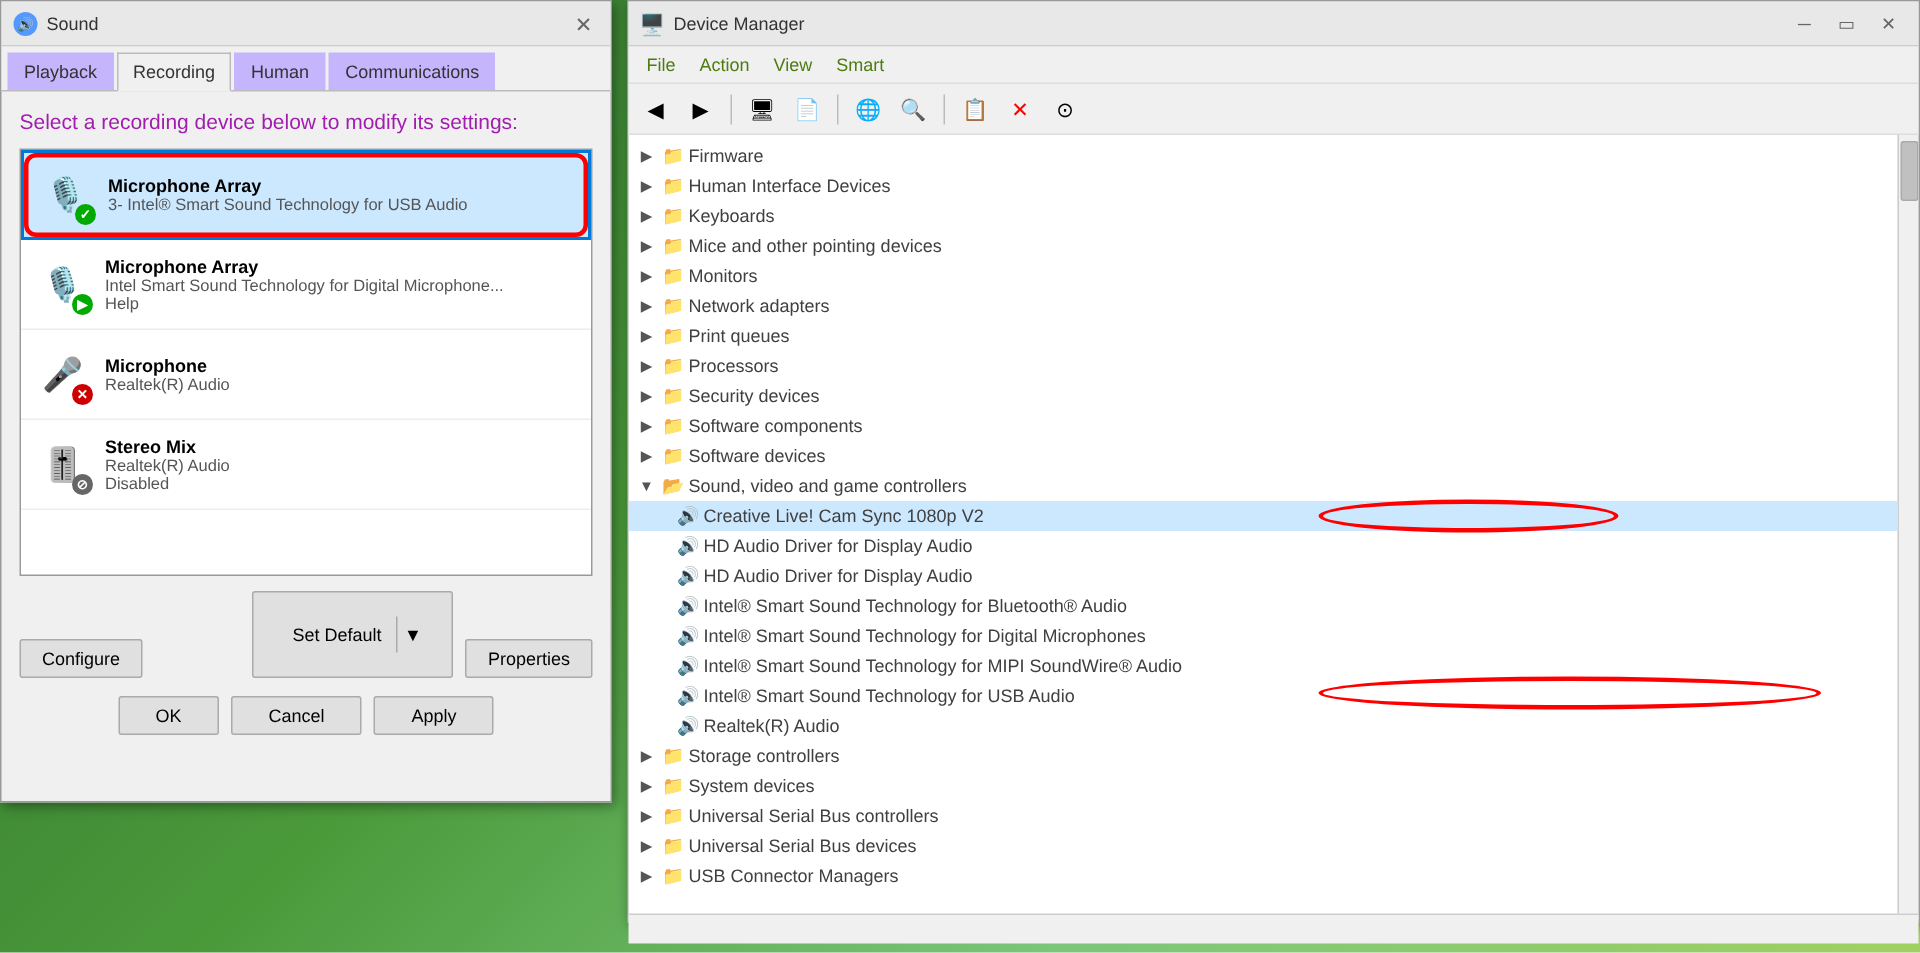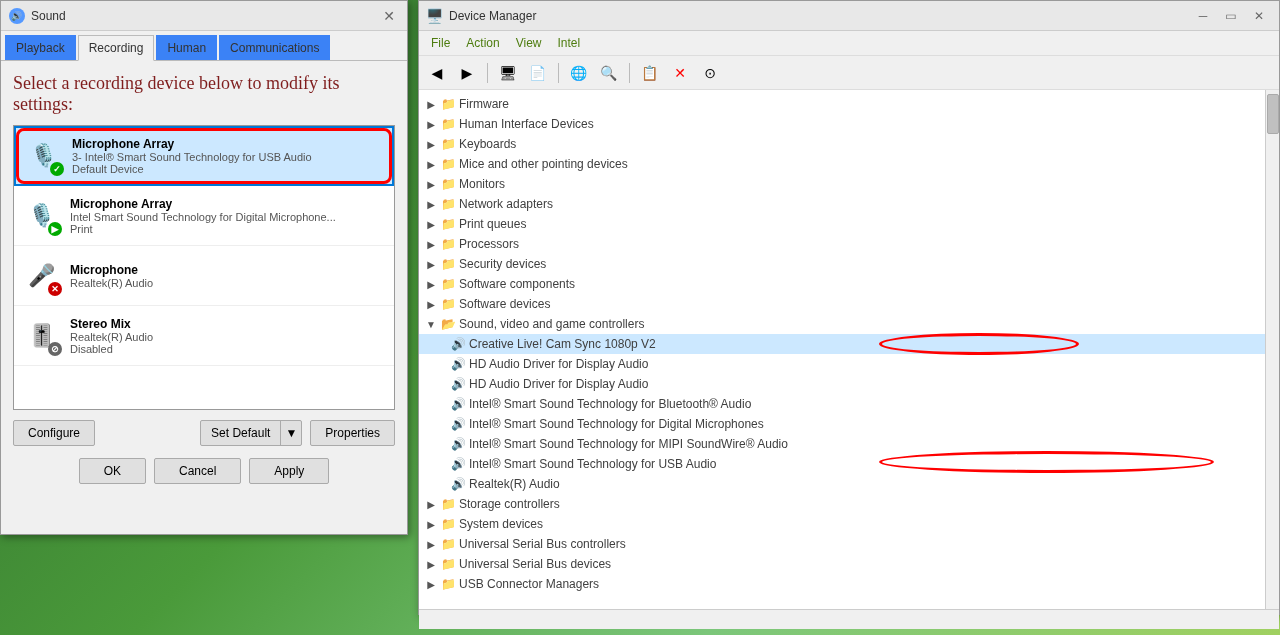--- a/index.html
+++ b/index.html
@@ -79,42 +79,41 @@
       padding-top: 4px;
       padding-left: 4px;
     }
 
     .tab {
       padding: 5px 10px;
       font-size: 12px;
       cursor: pointer;
       border: 1px solid transparent;
       border-bottom: none;
-      background: #3b82f6;
+      background: #c4b5fd;
       margin-right: 2px;
       color: #333;
     }
 
     .tab.active {
       background: #f0f0f0;
       border-color: #bbb;
       border-bottom: 1px solid #f0f0f0;
       margin-bottom: -1px;
       z-index: 1;
     }
 
     .dialog-content {
       padding: 12px;
     }
 
     .dialog-instruction {
-      font-size: 18px;
-      color: #7f1d1d;
+      font-size: 14px;
+      color: #a21caf;
       margin-bottom: 10px;
-      font-family: Liberation Serif, serif;
     }
 
     
     .device-list {
       border: 1px solid #999;
       background: white;
       height: 285px;
       overflow-y: auto;
       overflow-x: hidden;
     }
@@ -206,21 +205,21 @@
     }
 
     .dialog-btn {
       padding: 5px 14px;
       font-size: 12px;
       background: #e0e0e0;
       border: 1px solid #aaa;
       cursor: pointer;
       border-radius: 2px;
     }
-    .dialog-btn.split { display: flex; align-items: center; gap: 0; padding: 0; }
+    .dialog-btn.split { display: flex; align-items: center; gap: 0; padding: 16px; }
     .split-main { padding: 5px 10px; }
     .split-arrow { padding: 5px 4px; border-left: 1px solid #aaa; }
 
     .dialog-footer {
       display: flex;
       justify-content: center;
       gap: 8px;
       margin-top: 12px;
     }
 
@@ -447,33 +446,32 @@
 
       <div class="device-item selected" style="position:relative;">
         <div class="selected-overlay"></div>
         <div class="device-icon">
           <span class="mic-icon">🎙️</span>
           <div class="status-badge green">✓</div>
         </div>
         <div class="device-info">
           <div class="device-name">Microphone Array</div>
           <div class="device-driver">3- Intel® Smart Sound Technology for USB Audio</div>
-          <div class="device-status">Default Device</div>
         </div>
       </div>
 
       <div class="device-item">
         <div class="device-icon">
           <span class="mic-icon">🎙️</span>
           <div class="status-badge green">▶</div>
         </div>
         <div class="device-info">
           <div class="device-name">Microphone Array</div>
           <div class="device-driver">Intel Smart Sound Technology for Digital Microphone...</div>
-          <div class="device-status">Print</div>
+          <div class="device-status">Help</div>
         </div>
       </div>
 
       <div class="device-item">
         <div class="device-icon">
           <span class="mic-icon">🎤</span>
           <div class="status-badge red">✕</div>
         </div>
         <div class="device-info">
           <div class="device-name">Microphone</div>
@@ -522,21 +520,21 @@
       <button class="titlebar-btn">─</button>
       <button class="titlebar-btn">▭</button>
       <button class="titlebar-btn close">✕</button>
     </div>
   </div>
 
   <div class="menu-bar">
     <div class="menu-item">File</div>
     <div class="menu-item">Action</div>
     <div class="menu-item">View</div>
-    <div class="menu-item">Intel</div>
+    <div class="menu-item">Smart</div>
   </div>
 
   <div class="toolbar">
     <button class="toolbar-btn">◀</button>
     <button class="toolbar-btn">▶</button>
     <div class="toolbar-separator"></div>
     <button class="toolbar-btn">🖥</button>
     <button class="toolbar-btn">📄</button>
     <div class="toolbar-separator"></div>
     <button class="toolbar-btn">🌐</button>

